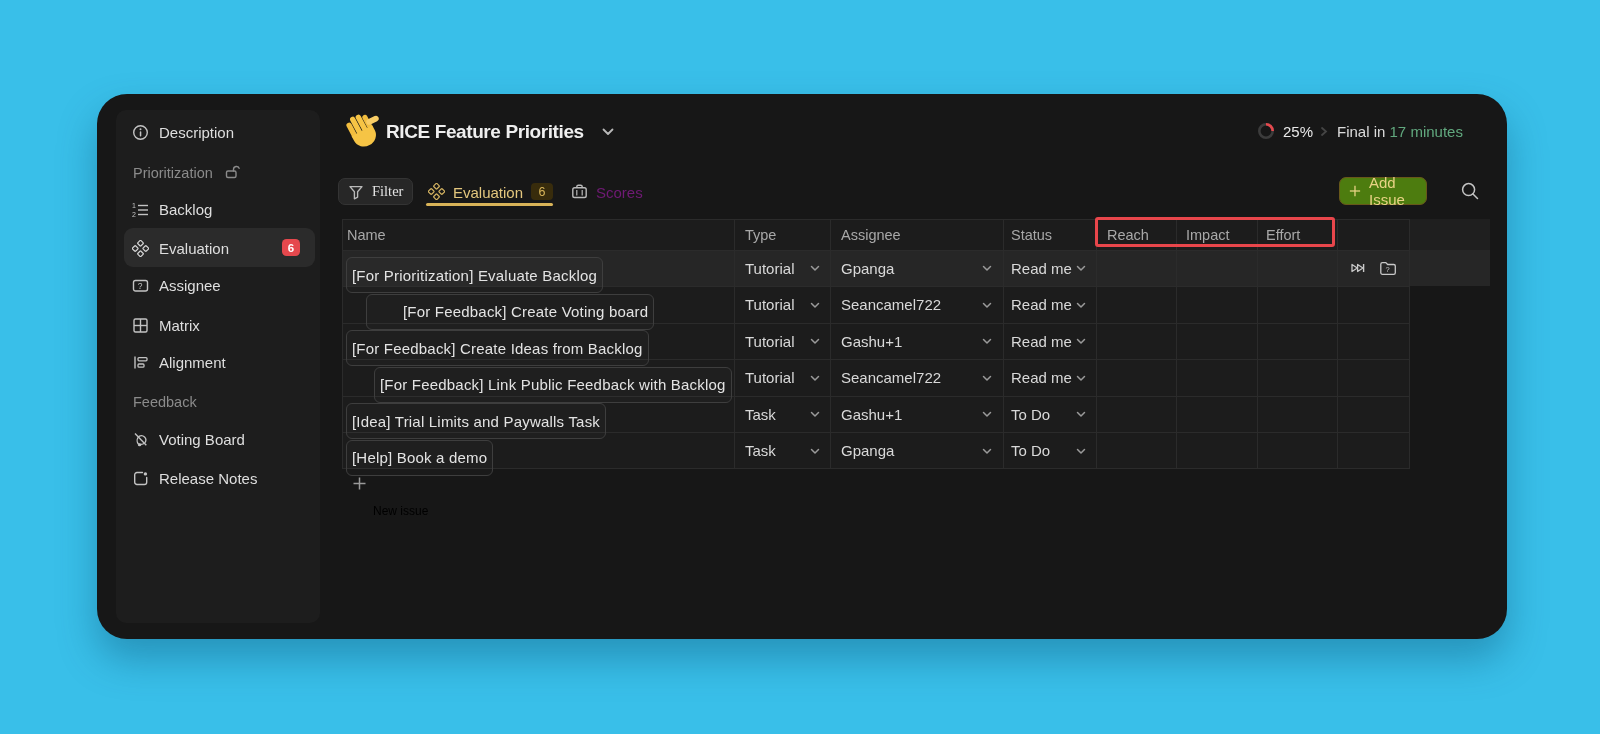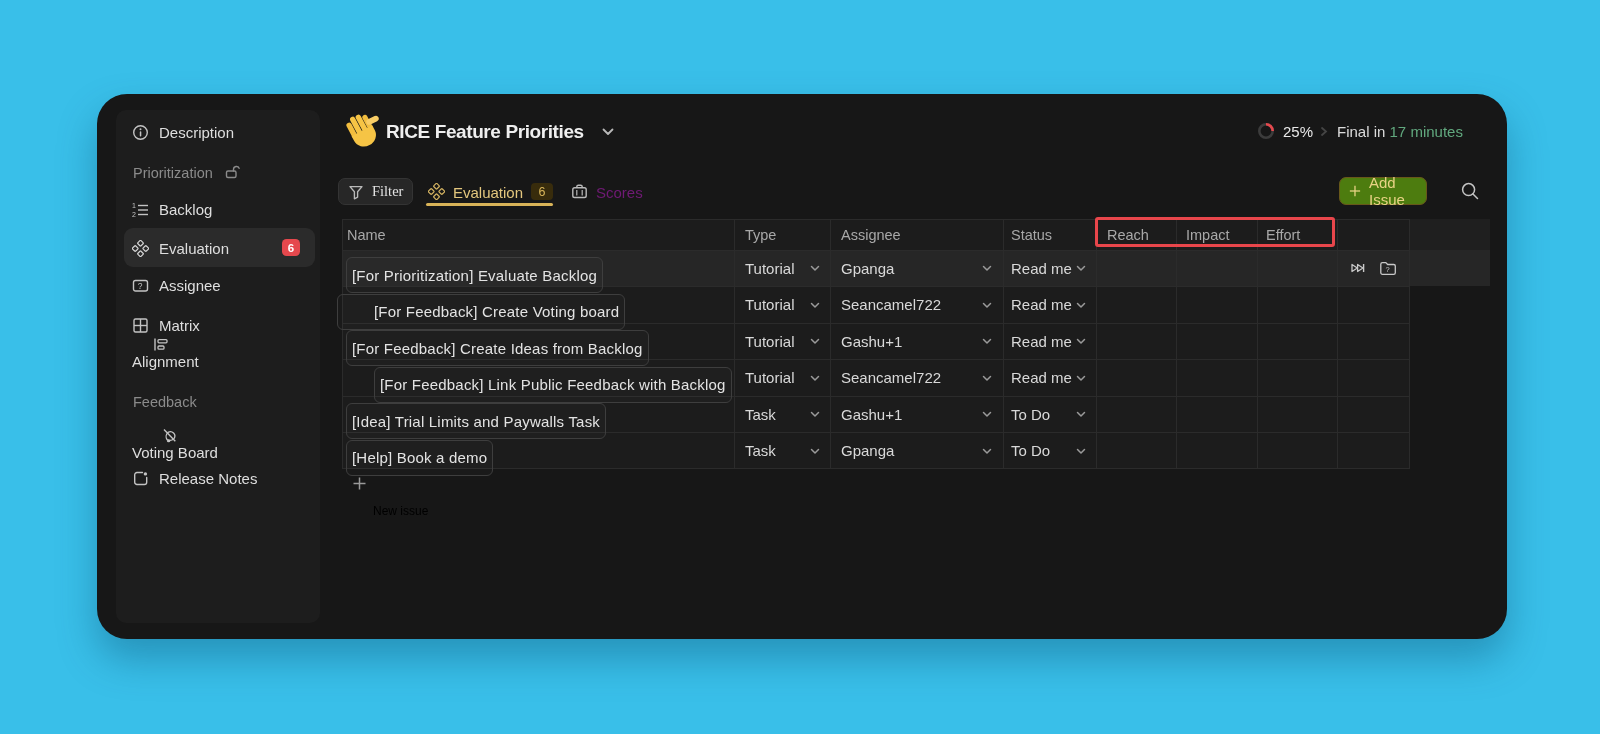--- a/index.html
+++ b/index.html
@@ -85,32 +85,32 @@
 
   <div class="sideitem" style="top:313px;">
     <svg width="17" height="17" viewBox="0 0 17 17" fill="none">
         <rect x="2" y="2" width="13" height="13" rx="1.5" stroke="#c3c3c3" stroke-width="1.4"></rect>
         <line x1="8.5" y1="2" x2="8.5" y2="15" stroke="#c3c3c3" stroke-width="1.4"></line>
         <line x1="2" y1="8.5" x2="15" y2="8.5" stroke="#c3c3c3" stroke-width="1.4"></line>
       </svg>
     <span>Matrix</span>
   </div>
 
-  <div class="sideitem" style="top:336px;flex-direction:column;">
+  <div class="sideitem" style="top:350px;">
     <svg width="17" height="17" viewBox="0 0 17 17" fill="none">
         <line x1="3" y1="2.5" x2="3" y2="14.5" stroke="#c3c3c3" stroke-width="1.4"></line>
         <rect x="6" y="3.6" width="9" height="3.2" rx="1" stroke="#c3c3c3" stroke-width="1.3"></rect>
         <rect x="6" y="10" width="6" height="3.2" rx="1" stroke="#c3c3c3" stroke-width="1.3"></rect>
       </svg>
     <span>Alignment</span>
   </div>
 
   <div class="sidelabel" style="top:392px;">Feedback</div>
 
-  <div class="sideitem" style="top:427px;flex-direction:column;">
+  <div class="sideitem" style="top:427px;">
     <svg width="17" height="17" viewBox="0 0 17 17" fill="none">
         <path d="M6 12.6 C4.6 10.4 4.9 7.2 7 5.4 a4.4 4.4 0 0 1 6 6.2 C11.3 13.2 8.3 13.6 6 12.6 Z" stroke="#c3c3c3" stroke-width="1.3" stroke-linejoin="round"></path>
         <ellipse cx="7.6" cy="13.9" rx="1.7" ry="1.3" fill="#c3c3c3"></ellipse>
         <line x1="3" y1="2.6" x2="14.3" y2="14.2" stroke="#c3c3c3" stroke-width="1.4"></line>
       </svg>
     <span>Voting Board</span>
   </div>
 
   <div class="sideitem" style="top:466px;">
     <svg width="17" height="17" viewBox="0 0 17 17" fill="none">
@@ -213,21 +213,21 @@
   <div class="hdrT" style="left:1186px; top:226.5px;">Impact</div>
   <div class="hdrT" style="left:1266px; top:226.5px;">Effort</div>
 
   <div class="abs" style="left:1095px; top:217px; width:240px; height:30px; border:3px solid #e8464b; border-radius:3px;"></div>
 
   <div class="pill" style="left:346px; top:257px;">[For Prioritization] Evaluate Backlog</div>
   <div class="cellT" style="left:745px; top:259.5px;">Tutorial</div>
   <div class="cellT" style="left:841px; top:259.5px;">Gpanga</div>
   <div class="cellT" style="left:1011px; top:259.5px;">Read me</div>
 
-  <div class="pill" style="left:337px; top:293.5px;padding-left:36px;">[For Feedback] Create Voting board</div>
+  <div class="pill" style="left:366px; top:293.5px;padding-left:36px;">[For Feedback] Create Voting board</div>
   <div class="cellT" style="left:745px; top:296px;">Tutorial</div>
   <div class="cellT" style="left:841px; top:296px;">Seancamel722</div>
   <div class="cellT" style="left:1011px; top:296px;">Read me</div>
 
   <div class="pill" style="left:346px; top:330px;">[For Feedback] Create Ideas from Backlog</div>
   <div class="cellT" style="left:745px; top:332.5px;">Tutorial</div>
   <div class="cellT" style="left:841px; top:332.5px;">Gashu+1</div>
   <div class="cellT" style="left:1011px; top:332.5px;">Read me</div>
 
   <div class="pill" style="left:346px; top:366.5px;margin-left:28px;">[For Feedback] Link Public Feedback with Backlog</div>

